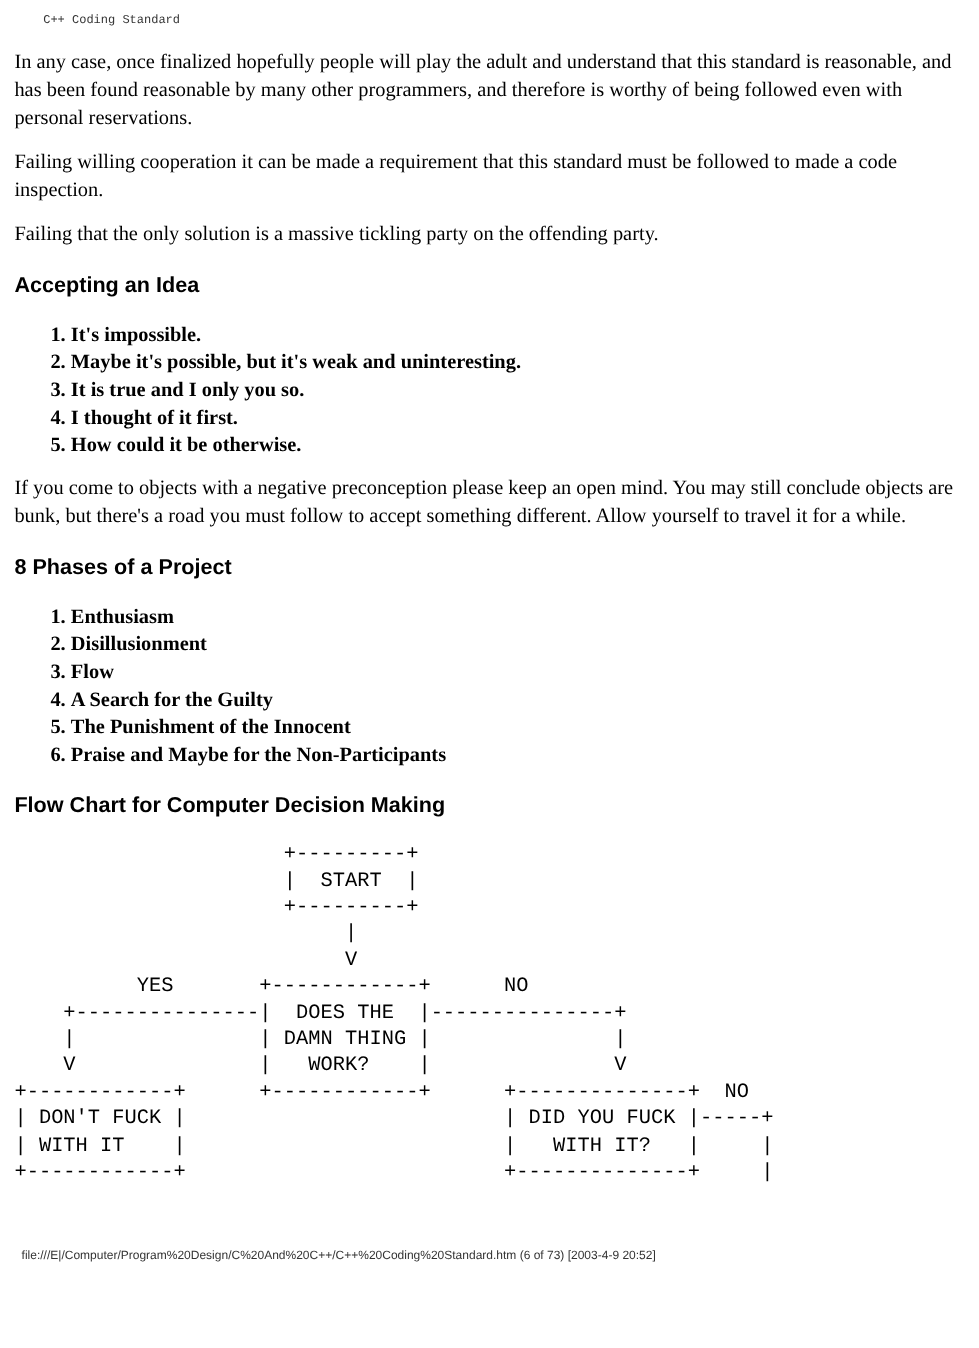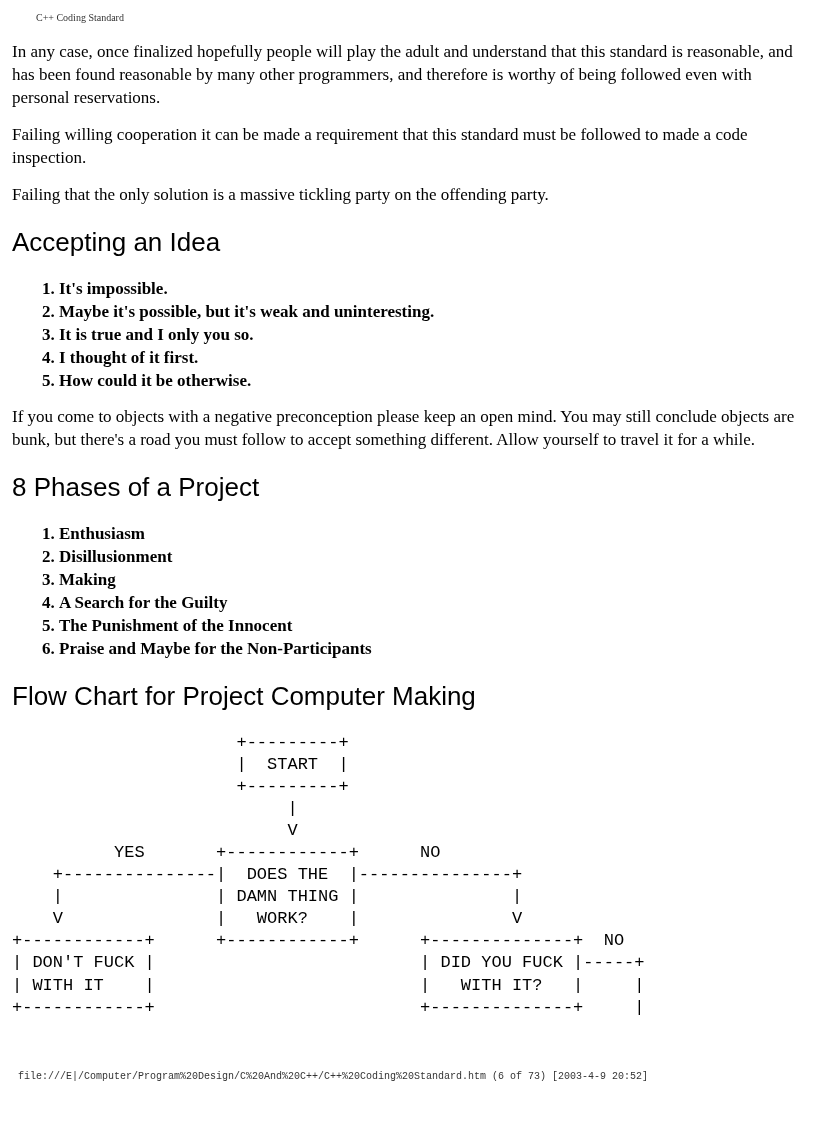--- a/index.html
+++ b/index.html
@@ -6,53 +6,53 @@
       font-family: "Times New Roman", Times, serif;
       font-size: 17px;
       margin: 0;
       padding: 12px;
       background: white;
       color: black;
       width: 816px;
       box-sizing: border-box;
     }
     .header-text {
-      font-family: Liberation Serif, serif;
+      font-family: Liberation Mono, monospace;
       font-size: 10px;
       margin: 0 0 18px 24px;
       color: #333;
     }
     p {
       margin: 0 0 14px 0;
       line-height: 1.35;
     }
     h2 {
       font-family: Arial, Helvetica, sans-serif;
-      font-size: 26px;
-      font-weight: normal;
+      font-size: 18px;
+      font-weight: bold;
       margin: 20px 0 20px 0;
     }
     ol {
       margin: 8px 0 14px 0;
       padding-left: 47px;
     }
     ol li {
       margin: 1px 0;
       line-height: 1.3;
       font-weight: bold;
     }
     pre {
       font-family: "Courier New", Courier, monospace;
       font-size: 17px;
       white-space: pre;
       margin: 6px 0 0 0;
       line-height: 1.3;
     }
     .footer {
-      font-family: Liberation Mono, monospace;
+      font-family: Liberation Sans, sans-serif;
       font-size: 10px;
       margin-top: 52px;
       margin-left: 6px;
       color: #333;
     }
   </style>
 </head>
 <body>
 
 <div class="header-text">C++ Coding Standard</div>
@@ -71,27 +71,27 @@
   <li>How could it be otherwise.</li>
 </ol>
 
 <p>If you come to objects with a negative preconception please keep an open mind. You may still conclude objects are bunk, but there's a road you must follow to accept something different. Allow yourself to travel it for a while.</p>
 
 <h2>8 Phases of a Project</h2>
 
 <ol>
   <li>Enthusiasm</li>
   <li>Disillusionment</li>
-  <li>Making</li>
+  <li>Flow</li>
   <li>A Search for the Guilty</li>
   <li>The Punishment of the Innocent</li>
   <li>Praise and Maybe for the Non-Participants</li>
 </ol>
 
-<h2>Flow Chart for Project Computer Making</h2>
+<h2>Flow Chart for Computer Decision Making</h2>
 
 <pre>                      +---------+
                       |  START  |
                       +---------+
                            |
                            V
           YES       +------------+      NO
     +---------------|  DOES THE  |---------------+
     |               | DAMN THING |               |
     V               |   WORK?    |               V

